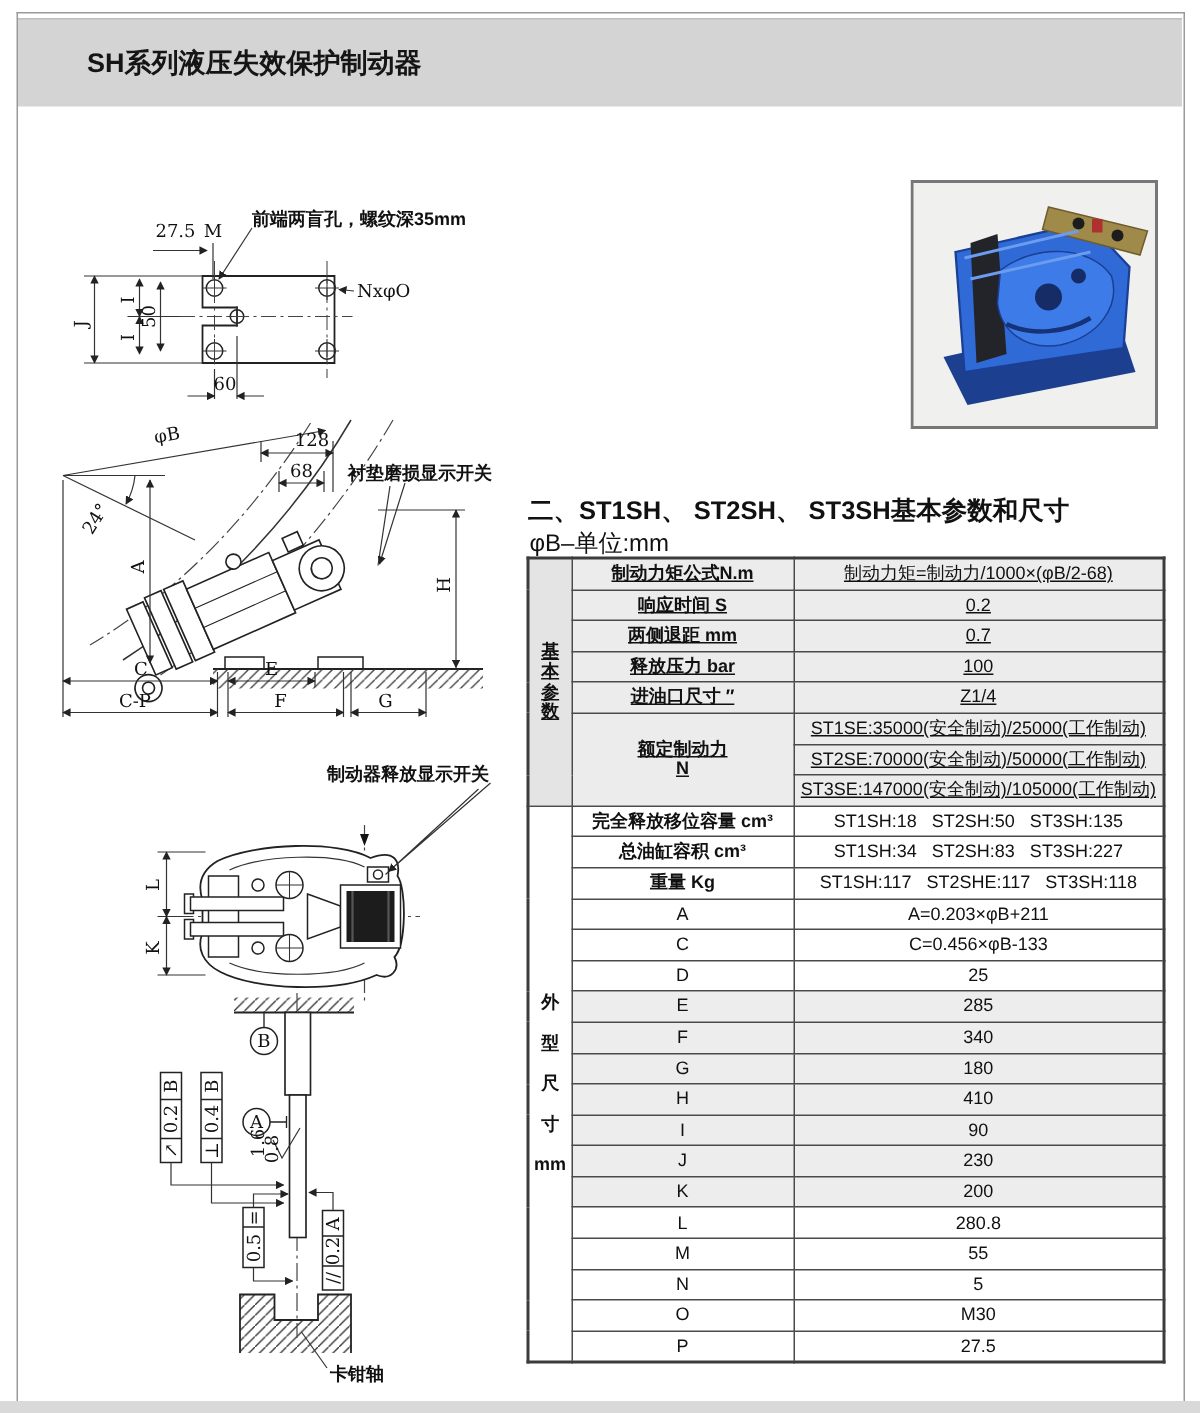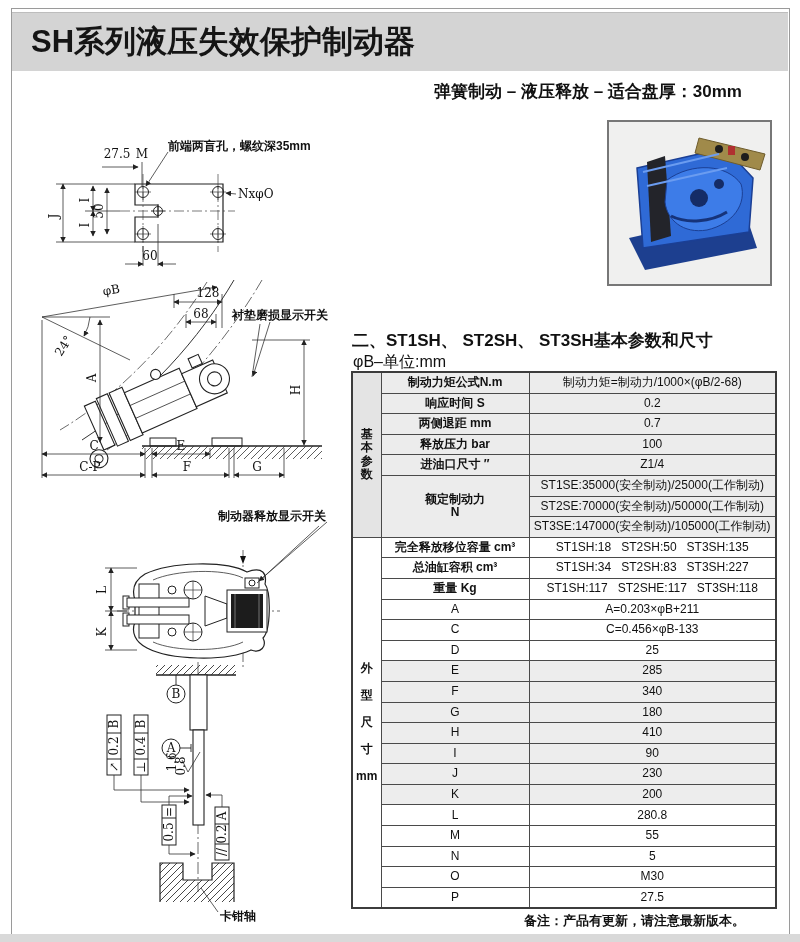--- a/index.html
+++ b/index.html
@@ -3,37 +3,37 @@
 <meta charset="utf-8">
 <style>
   html,body{margin:0;padding:0;background:#fff;}
   .page{position:relative;width:800px;height:942px;background:#ffffff;overflow:hidden;
         font-family:"Liberation Sans","DejaVu Sans",sans-serif;color:#111;}
   .vline{position:absolute;width:1px;background:#9a9a9a;top:8px;height:926px;}
   .topline{position:absolute;left:11px;top:8px;width:779px;height:1px;background:#9a9a9a;}
   .bottomstrip{position:absolute;left:0;top:934px;width:800px;height:8px;background:#d9d9d9;}
   .band{position:absolute;left:12px;top:12px;width:776px;height:58px;background:#d4d4d4;
         border-top:1px solid #bdbdbd;}
-  .band h1{margin:0;padding-left:19px;font-size:31px;line-height:58px;font-weight:700;color:#151515;}
+  .band h1{margin:0;padding-left:46px;font-size:18px;line-height:58px;font-weight:700;color:#151515;}
   .subtitle{position:absolute;top:80px;right:58px;font-size:17px;font-weight:700;}
   .sec1{position:absolute;left:40px;top:104px;font-size:15px;font-weight:700;}
   .sec2{position:absolute;left:352px;top:329px;font-size:17px;font-weight:700;}
   .unit{position:absolute;left:353px;top:352px;font-size:16px;}
   .footnote{position:absolute;left:351px;top:912px;width:394px;text-align:right;
             font-size:13px;font-weight:700;}
   .ptable{position:absolute;left:351px;top:371px;border-collapse:collapse;table-layout:fixed;
           border:2px solid #3c3c3c;background:#fff;}
   .ptable td{border:1px solid #4a4a4a;height:19.6px;font-size:12px;text-align:center;
              vertical-align:middle;padding:0 2px;line-height:1.12;}
   .gcell{background:#eaeaea;font-weight:700;font-size:13px;white-space:pre-line;line-height:25px;}
   .gcell.g2{background:#ffffff;line-height:27px;}
   .nm{font-weight:700;}
   .pre{white-space:pre-line;}
   .val{white-space:pre;margin-left:26px;}
-  tr.g1 td{background:#ececec;}
+  tr.g1 td{background:#ececec;text-decoration:underline;}
   tr.g1 td.gcell{background:#e4e4e4;}
   tr.shade td{background:#ededed;}
   .drw{position:absolute;}
   .photo{position:absolute;left:607px;top:120px;width:165px;height:166px;}
   svg text{fill:#111;}
   .dimtxt{font-family:"DejaVu Serif",serif;font-size:12px;}
   .cjk{font-family:"Liberation Sans","DejaVu Sans",sans-serif;font-weight:700;font-size:12px;}
 </style>
 </head>
 <body>
@@ -42,21 +42,20 @@
 
   <div class="vline" style="left:11px"></div>
   <div class="vline" style="left:789px"></div>
   <div class="topline"></div>
   <div class="bottomstrip"></div>
 
   <div class="band">
     <h1>SH系列液压失效保护制动器</h1>
   </div>
 
-  <div class="subtitle">弹簧制动 – 液压释放 – 适合盘厚：30mm</div>
 
   <svg class="drw" style="left:20px;top:124px" width="330" height="155" viewBox="0 0 330 155">
     <defs>
       <marker id="m1" viewBox="0 0 10 10" refX="9" refY="5" markerWidth="7" markerHeight="7" orient="auto-start-reverse">
         <path d="M0,0L10,5L0,10z" fill="#222"></path>
         </marker>
     </defs>
     <g stroke="#222" fill="none" stroke-width="1.2">
       <path d="M115,60 H203 V118 H115 V93 H138 V81 H115 Z"></path>
     </g>
@@ -398,15 +397,14 @@
           <td>O</td>
           <td class="val">M30</td>
         </tr>
       <tr>
           <td>P</td>
           <td class="val">27.5</td>
         </tr>
     </tbody>
   </table>
 
-  <div class="footnote">备注：产品有更新，请注意最新版本。</div>
 
 </div>
 
 </body></html>

